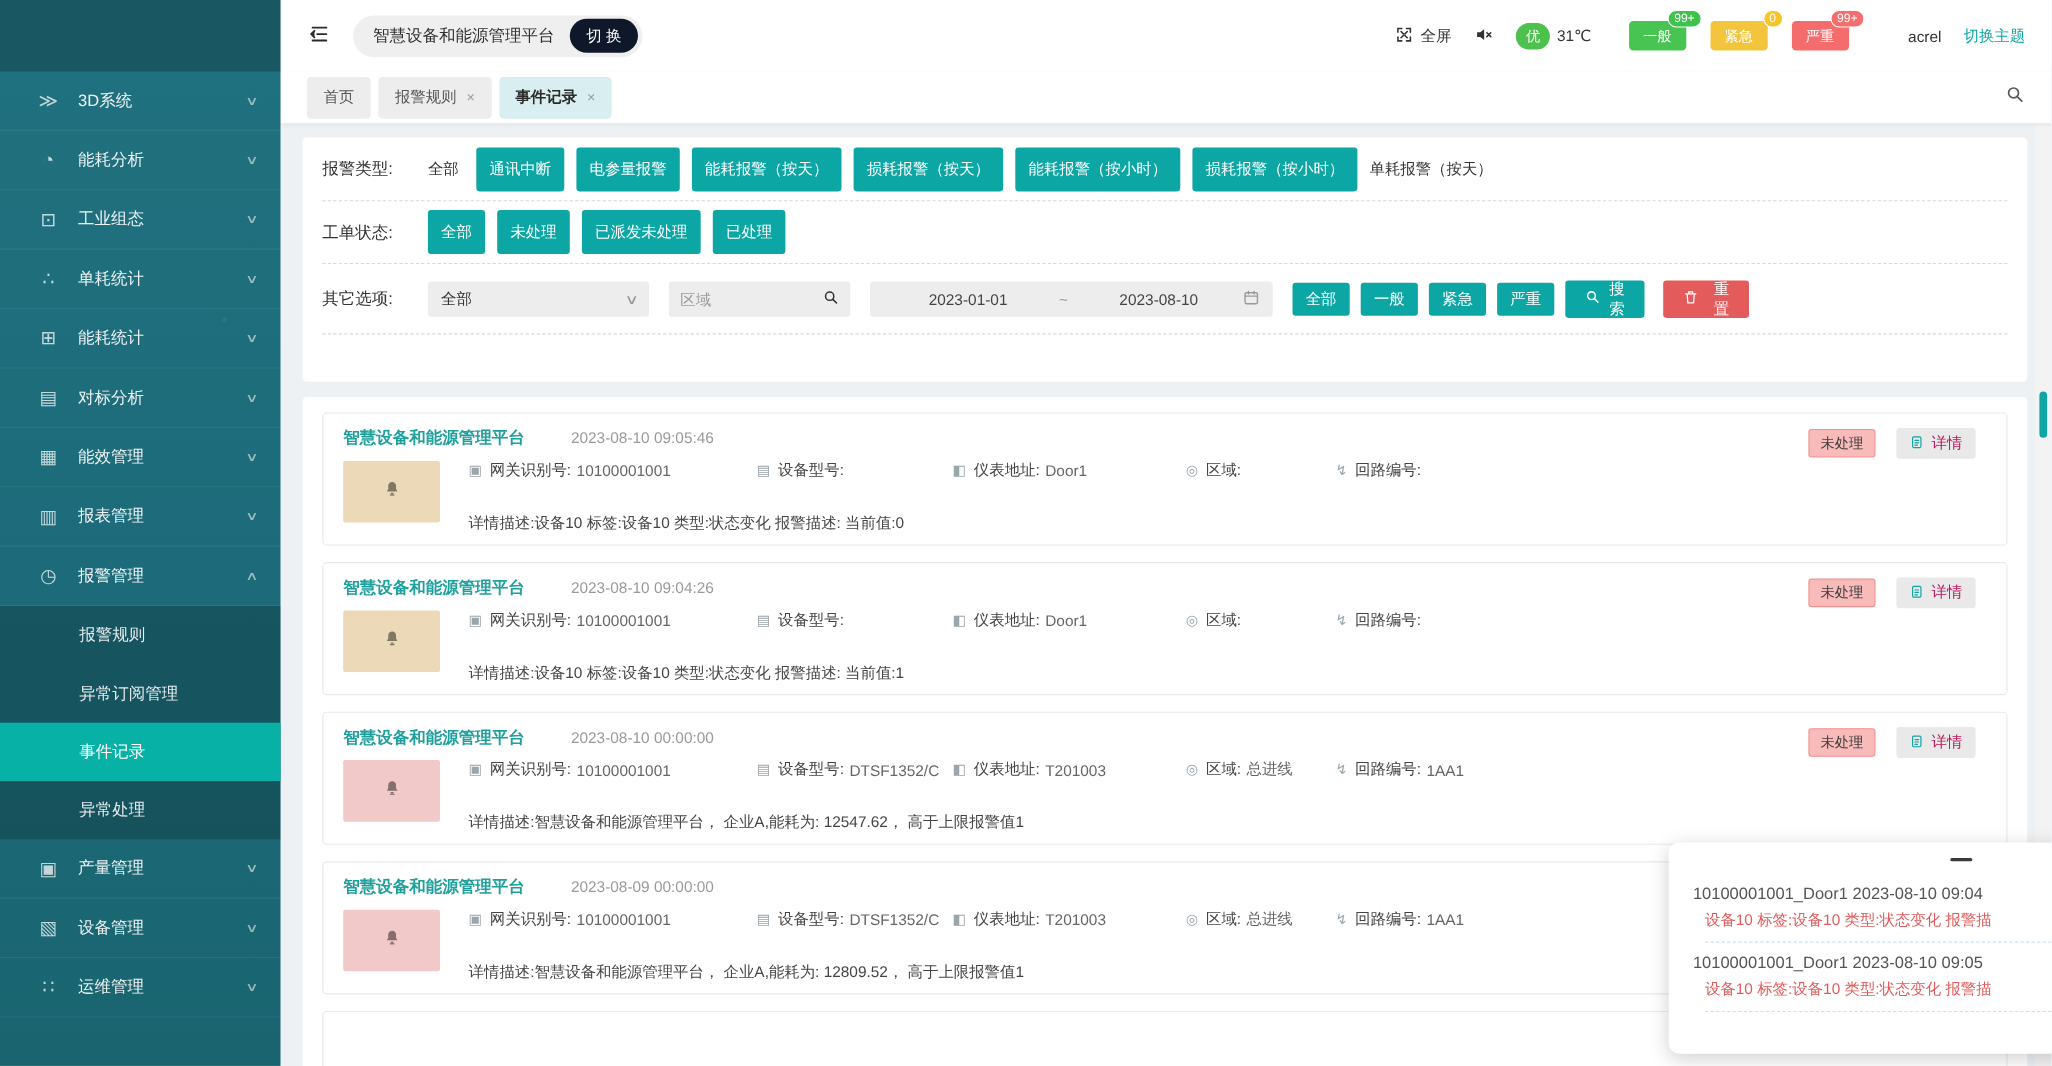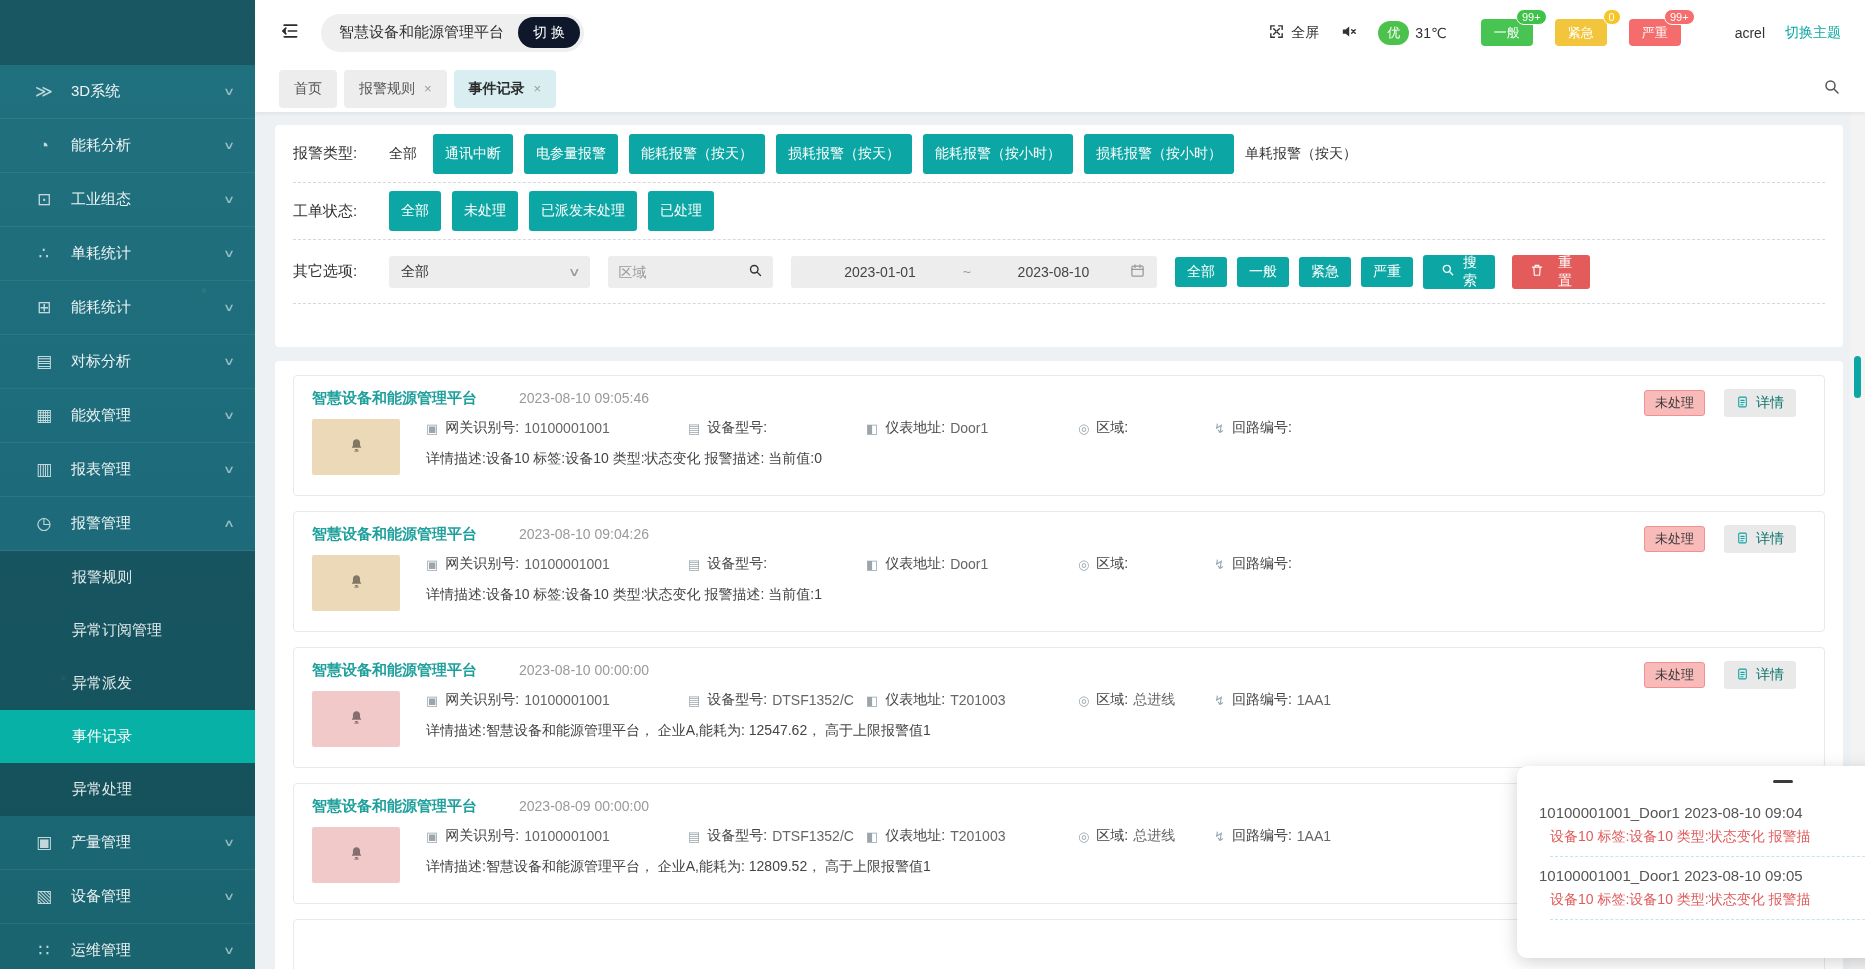--- a/index.html
+++ b/index.html
@@ -109,25 +109,25 @@
   .thumb { width:88px; height:56px; border-radius:2px; flex:none; display:flex; align-items:center;
     justify-content:center; }
   .thumb.tan { background:#ecd9b8; } .thumb.pink { background:#f2c9c9; }
   .evt-info { margin-left:26px; flex:1; min-width:0; }
   .efields { display:flex; }
   .ef { display:flex; align-items:center; font-size:14px; color:#444; white-space:nowrap; }
   .ef .fic { color:#9aa5ac; font-size:13px; margin-right:7px; }
   .ef .fval { color:#666; margin-left:5px; }
   .ef:nth-child(1){ width:262px; } .ef:nth-child(2){ width:178px; } .ef:nth-child(3){ width:212px; }
   .ef:nth-child(4){ width:136px; } .ef:nth-child(5){ flex:1; }
-  .evt-desc { font-size:14px; color:#444; margin-top:13px; white-space:nowrap; }
+  .evt-desc { font-size:14px; color:#444; margin-top:30px; white-space:nowrap; }
   .status-badge { position:absolute; top:14px; right:119px; background:#f9baba; border:1px solid #f19090;
     border-radius:3px; padding:3px 10px; font-size:13px; color:#3c3c3c; }
   .detail-btn { position:absolute; top:13px; right:28px; background:#e9e9e9; border:none; border-radius:3px;
-    padding:5px 12px; font-size:14px; color:#0f766e; display:flex; align-items:center; gap:7px; cursor:pointer; }
+    padding:5px 12px; font-size:14px; color:#be185d; display:flex; align-items:center; gap:7px; cursor:pointer; }
   .evt.partial { height:60px; margin-bottom:0; }
 
   
   .scrollbar { position:absolute; right:0; top:112px; bottom:0; width:15px; background:#f3f3f3; }
   .scroll-thumb { position:absolute; top:244px; left:4px; width:7px; height:42px; background:#0ca7a4;
     border-radius:4px; cursor:pointer; }
 
   
   .notify { position:absolute; left:1517px; top:766px; width:420px; height:192px; background:#fff;
     border-radius:10px; box-shadow:0 4px 18px rgba(0,0,0,.18); z-index:20; padding:38px 0 0 22px; }
@@ -190,23 +190,20 @@
       <span class="sicon">◷</span>
       <span>报警管理</span>
       <span class="schev">∧</span>
     </div>
     <div class="submenu">
       <div class="subitem">
         <span>报警规则</span>
       </div>
       <div class="subitem">
         <span>异常订阅管理</span>
-      </div>
-      <div class="subitem">
-        <span>异常派发</span>
       </div>
       <div class="subitem active">
         <span>事件记录</span>
       </div>
       <div class="subitem">
         <span>异常处理</span>
       </div>
     </div>
     <div class="sitem">
       <span class="sicon">▣</span>

